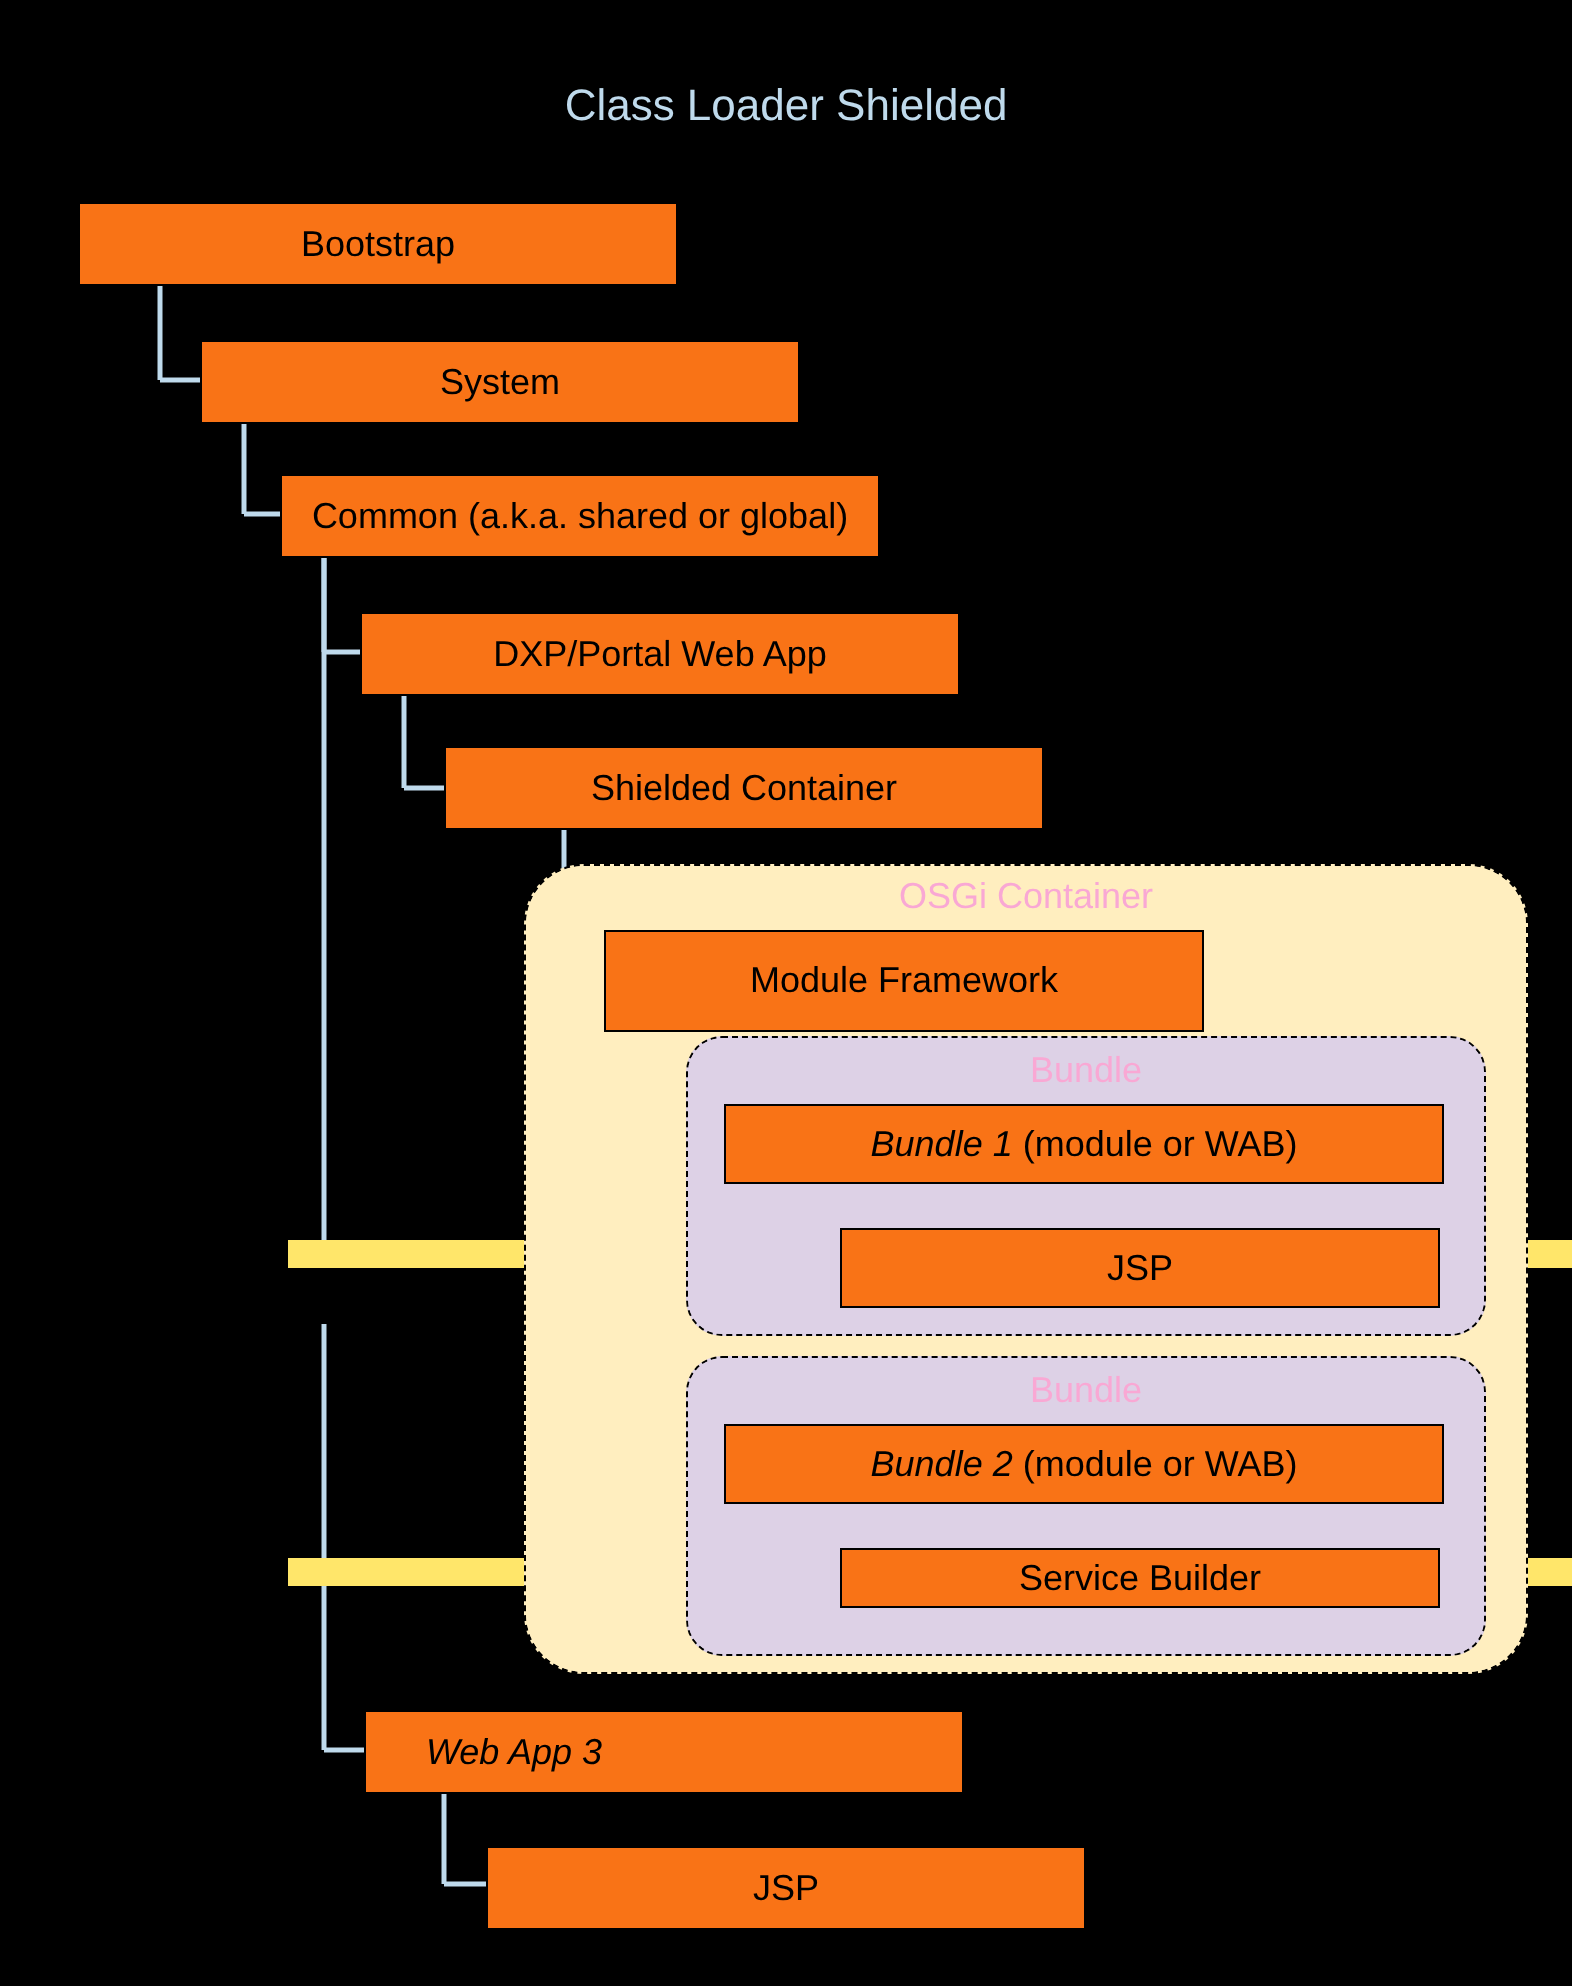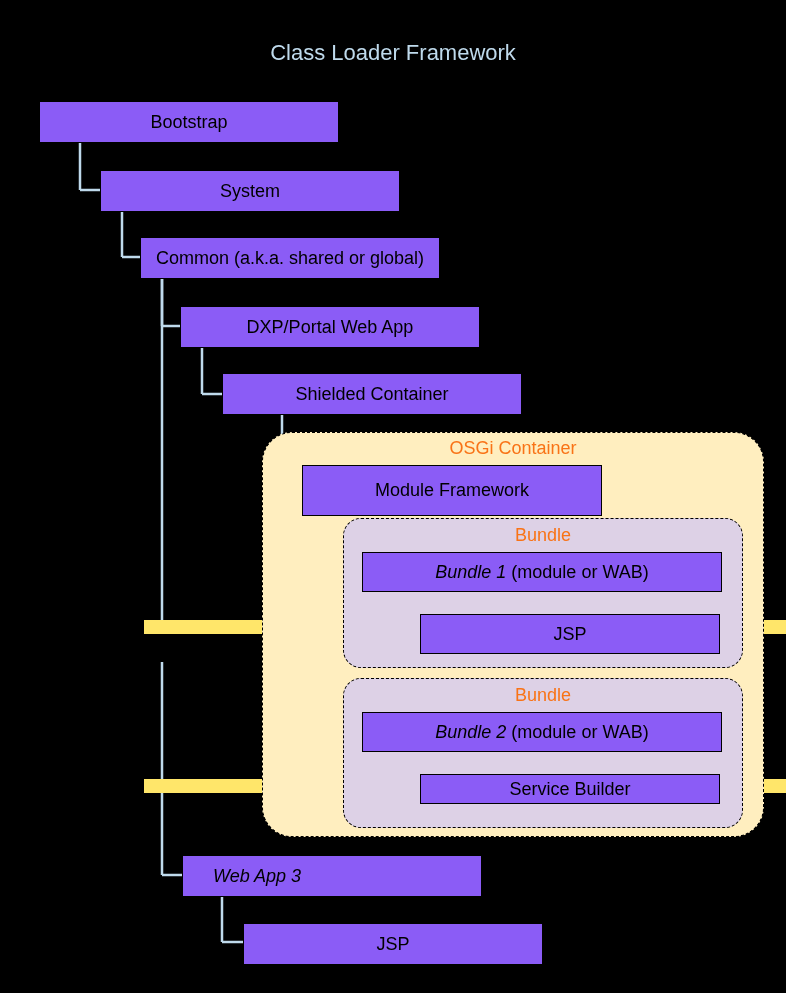--- a/index.html
+++ b/index.html
@@ -9,30 +9,30 @@
     width: 786px;
     height: 993px;
     background: #000;
     font-family: Arial, Helvetica, sans-serif;
     font-size: 18px;
     position: relative;
     overflow: hidden;
   }
   .box {
     position: absolute;
-    background: #8b5cf6;
+    background: #f97316;
     border: 1px solid #000;
     display: flex;
     align-items: center;
     justify-content: center;
     padding: 0 8px;
   }
   .label {
     position: absolute;
-    color: #f97316;
+    color: #f9a8d4;
     font-size: 18px;
     text-align: center;
   }
   .italic { font-style: italic; }
   .osgi-container {
     position: absolute;
     background: #ffeebf;
     border: 1.5px dashed #000;
     border-radius: 30px;
   }
@@ -87,21 +87,21 @@
 
     <line x1="222" y1="895" x2="222" y2="942"></line>
     <line x1="222" y1="942" x2="243" y2="942"></line>
   </g>
 </svg>
 
 <div style="position:absolute; left:144px; top:620px; width:642px; height:14px; background:#ffe66a;"></div>
 <div style="position:absolute; left:144px; top:634px; width:642px; height:28px; background:#000;"></div>
 <div style="position:absolute; left:144px; top:779px; width:642px; height:14px; background:#ffe66a;"></div>
 
-<div class="label" style="left:0; top:40px; width:786px; font-size:22px; color:#bfdaec;">Class Loader Framework</div>
+<div class="label" style="left:0; top:40px; width:786px; font-size:22px; color:#bfdaec;">Class Loader Shielded</div>
 
 <div class="box" style="left:39px; top:101px; width:300px; height:42px;">
   <span>Bootstrap</span>
 </div>
 
 <div class="box" style="left:100px; top:170px; width:300px; height:42px;">
   <span>System</span>
 </div>
 
 <div class="box" style="left:140px; top:237px; width:300px; height:42px;align-items:center;">

